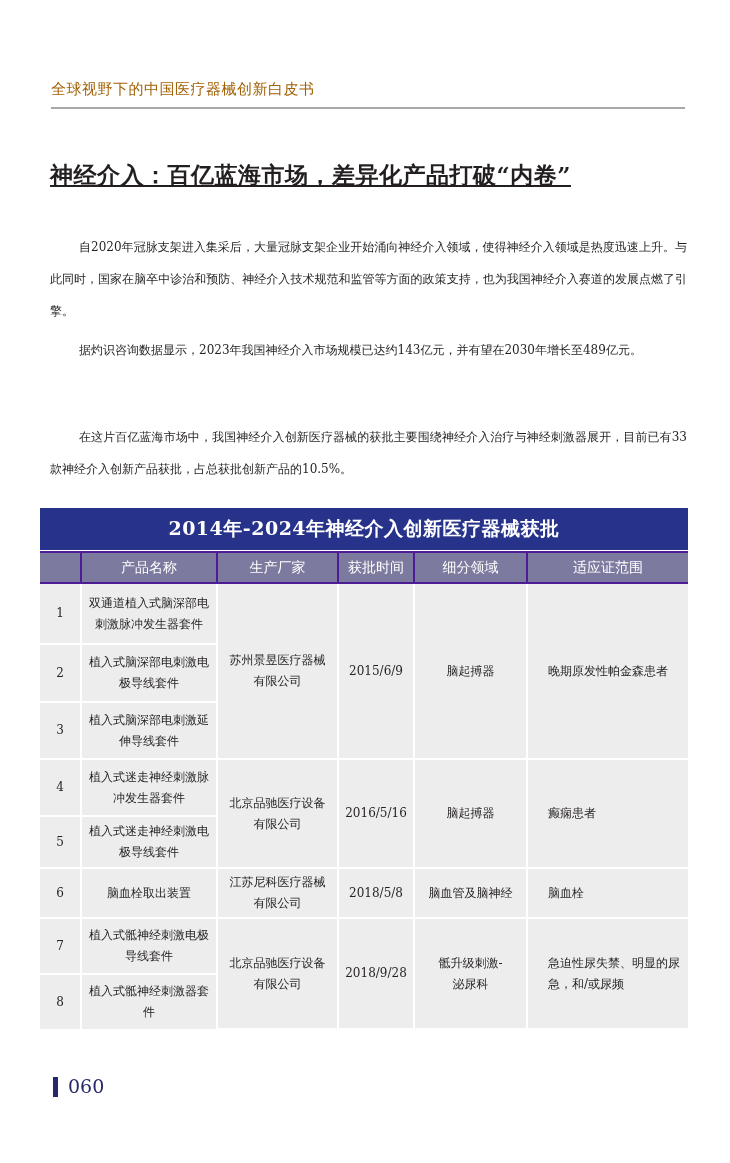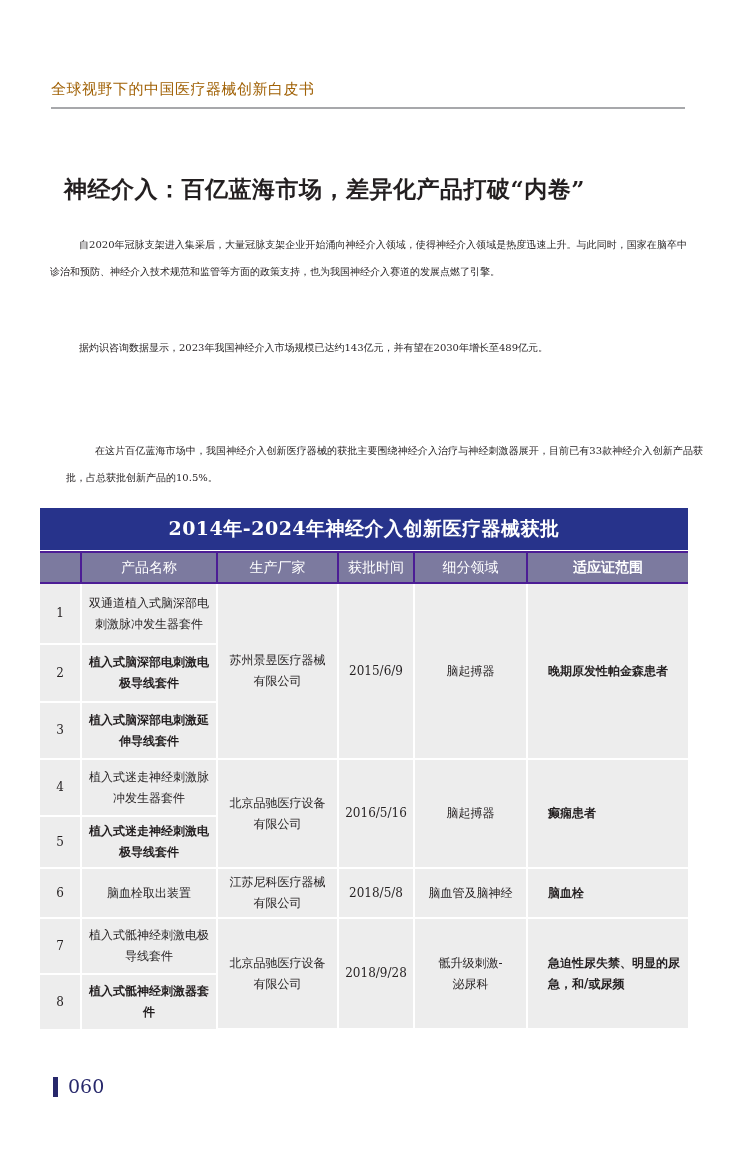--- a/index.html
+++ b/index.html
@@ -1,48 +1,48 @@
 <!DOCTYPE html>
 <html><head>
 <meta charset="utf-8">
 <style>
   html, body { margin:0; padding:0; background:#ffffff; }
   body { width:730px; height:1163px; position:relative; overflow:hidden;
          font-family:"DejaVu Serif","Liberation Serif",serif; color:#231f20; }
   .running-head { position:absolute; left:51px; top:80px; font-size:15px; color:#a16207; letter-spacing:0.5px; }
   .head-rule { position:absolute; left:51px; top:107px; width:634px; height:2px; background:#a7a8ab; }
   .section-title { position:absolute; left:50px; top:160px; font-size:23px; font-weight:bold; color:#231f20; letter-spacing:0.5px; }
-  .para { position:absolute; left:50px; width:637px; font-size:10px; line-height:27px; color:#231f20; text-indent:29px; text-align:justify; }
+  .para { position:absolute; left:50px; width:637px; font-size:12px; line-height:32px; color:#231f20; text-indent:29px; text-align:justify; }
   .p1 { top:231px; } .p2 { top:334px; } .p3 { top:421px; }
 
   .tbl-title { position:absolute; left:40px; top:508px; width:648px; height:42px; background:#27338b;
                color:#ffffff; font-size:19px; font-weight:bold; display:flex; align-items:center; justify-content:center; letter-spacing:0.5px; }
   table.grid { position:absolute; left:40px; top:551px; width:648px; border-collapse:collapse; table-layout:fixed; font-size:12px; }
   table.grid th { background:#7c7a9f; color:#ffffff; font-weight:normal; font-size:14px; height:29px; border:2px solid #4c1d95; padding:0; }
   table.grid td { background:#ededed; border:2px solid #ffffff; text-align:center; vertical-align:middle; padding:0 6px; line-height:21px; color:#231f20; }
   table.grid td.left { text-align:left; padding-left:20px; }
   table.grid tr:last-child td { border-bottom:none; }
   table.grid tr th:first-child, table.grid tr td:first-child { border-left:none; }
-  table.grid tr th:last-child, table.grid tr td:last-child { border-right:none;font-weight:bold; }
+  table.grid tr th:last-child, table.grid tr td:last-child { border-right:none; }
 
   .page-num { position:absolute; left:53px; top:1075px; display:flex; align-items:flex-end; gap:10px; }
   .page-bar { width:5px; height:20px; background:#27286b; }
   .page-text { font-size:19px; color:#27286b; font-family:"DejaVu Serif","Liberation Serif",serif; }
 </style>
 </head>
 <body>
 
 <div class="running-head">全球视野下的中国医疗器械创新白皮书</div>
 <div class="head-rule"></div>
 
-<h1 class="section-title" style="margin:14px;">神经介入：百亿蓝海市场，差异化产品打破“内卷”</h1>
+<h1 class="section-title" style="margin:0;text-decoration:underline;">神经介入：百亿蓝海市场，差异化产品打破“内卷”</h1>
 
 <p class="para p1" style="margin:0;">自2020年冠脉支架进入集采后，大量冠脉支架企业开始涌向神经介入领域，使得神经介入领域是热度迅速上升。与此同时，国家在脑卒中诊治和预防、神经介入技术规范和监管等方面的政策支持，也为我国神经介入赛道的发展点燃了引擎。</p>
 <p class="para p2" style="margin:0;">据灼识咨询数据显示，2023年我国神经介入市场规模已达约143亿元，并有望在2030年增长至489亿元。</p>
-<p class="para p3" style="margin:16px;">在这片百亿蓝海市场中，我国神经介入创新医疗器械的获批主要围绕神经介入治疗与神经刺激器展开，目前已有33款神经介入创新产品获批，占总获批创新产品的10.5%。</p>
+<p class="para p3" style="margin:0;">在这片百亿蓝海市场中，我国神经介入创新医疗器械的获批主要围绕神经介入治疗与神经刺激器展开，目前已有33款神经介入创新产品获批，占总获批创新产品的10.5%。</p>
 
 <div class="tbl-title">2014年-2024年神经介入创新医疗器械获批</div>
 
 <table class="grid">
   <colgroup>
     <col style="width:41px">
       <col style="width:136px">
       <col style="width:121px">
     <col style="width:76px">
       <col style="width:113px">

